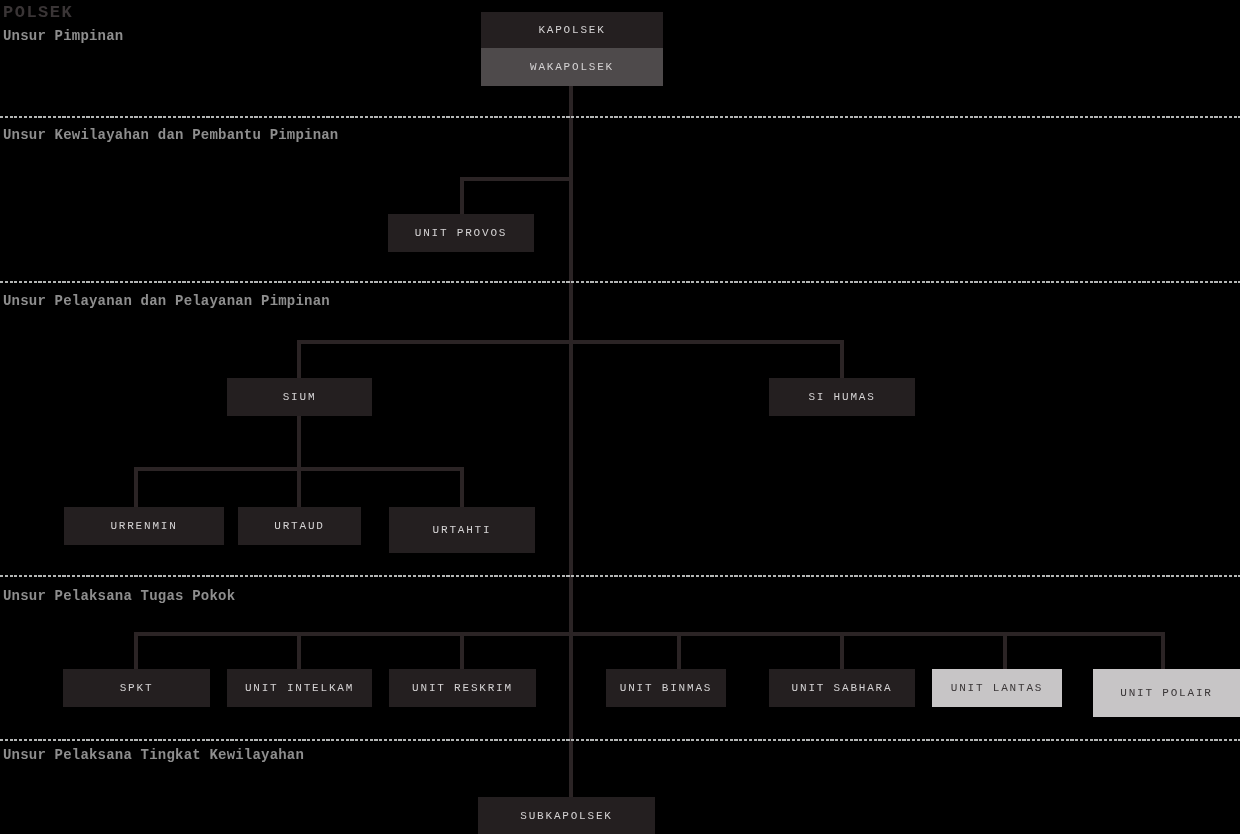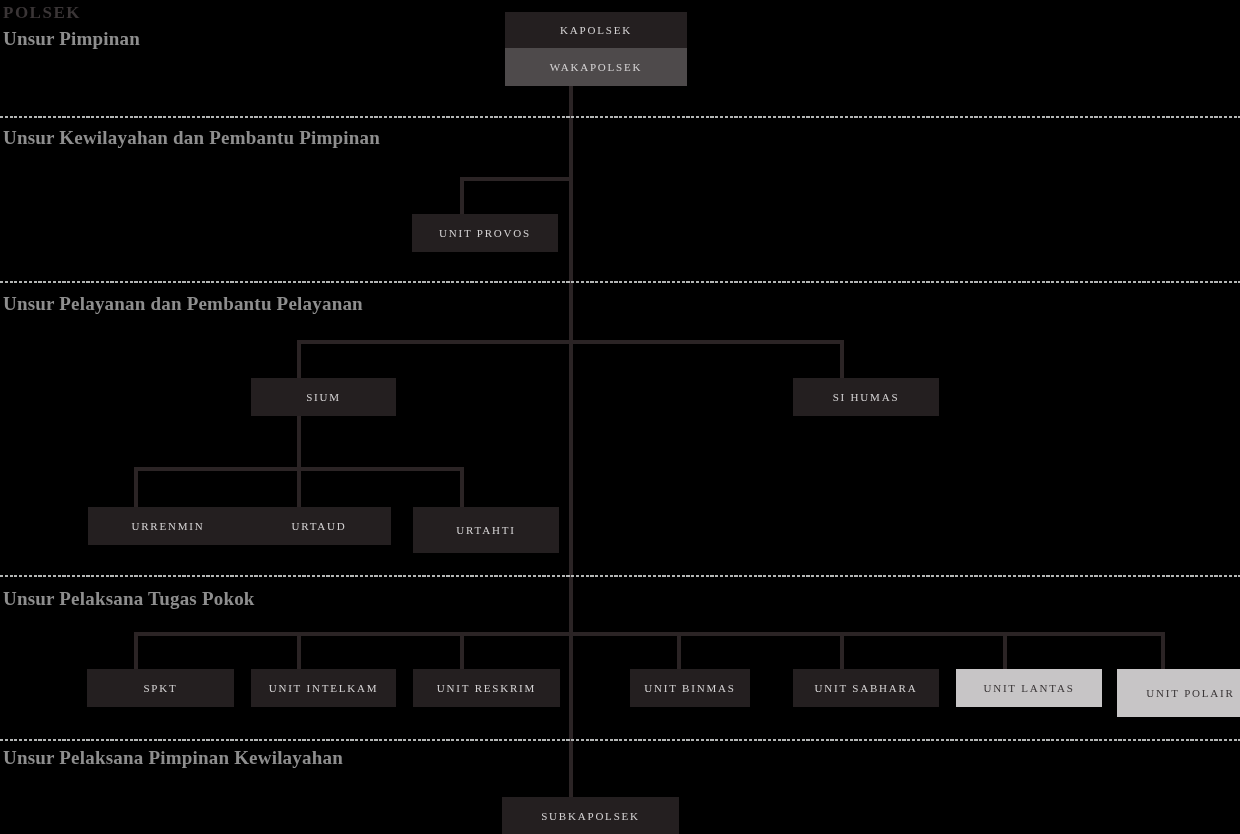--- a/index.html
+++ b/index.html
@@ -1,25 +1,25 @@
 <!DOCTYPE html>
 <html style="--bg: #000000; --box_dark: #241f20; --box_gray: #4e4a4b; --box_light: #c7c5c6; --text_light: #d5d3d4; --text_dark: #3a3637; --heading: #8e8e8e; --title: #3a3536; --line: #2b2425; --divider: #b4b6b5;"><head>
 <meta charset="utf-8">
 <style>
   html,body{margin:0;padding:0;background:#000;}
   .canvas{
     position:relative;width:1240px;height:834px;overflow:hidden;
-    background:var(--bg);font-family:Liberation Serif, serif;border-radius:7px;
+    background:var(--bg);font-family:Liberation Mono, monospace;border-radius:7px;
   }
   .title{
     position:absolute;left:3px;top:3px;font-size:17px;font-weight:800;
     letter-spacing:1.5px;color:var(--title);
   }
   .heading{
-    position:absolute;left:3px;font-size:19px;font-weight:700;
+    position:absolute;left:3px;font-size:14px;font-weight:700;
     letter-spacing:.2px;color:var(--heading);white-space:nowrap;
   }
   .h1{top:28px}.h2{top:127px}.h3{top:293px}.h4{top:588px}.h5{top:747px}
   .divider{
     position:absolute;left:0;width:1240px;height:2.4px;z-index:5;
     background:repeating-linear-gradient(90deg,var(--divider) 0 3.1px,transparent 3.1px 4.8px);
   }
   .dv1{top:116px}.dv2{top:281px}.dv3{top:575px}.dv4{top:739px}
   .line{position:absolute;background:var(--line);z-index:1}
   .l-trunk{left:569px;top:86px;width:4px;height:711px}
@@ -36,53 +36,53 @@
   .l-d1{left:134px;top:632px;width:4px;height:37px}
   .l-d2{left:297px;top:632px;width:4px;height:37px}
   .l-d3{left:460px;top:632px;width:4px;height:37px}
   .l-d4{left:677px;top:632px;width:4px;height:37px}
   .l-d5{left:840px;top:632px;width:4px;height:37px}
   .l-d6{left:1003px;top:632px;width:4px;height:37px}
   .l-d7{left:1161px;top:632px;width:4px;height:37px}
   .node{
     position:absolute;z-index:2;display:flex;align-items:center;justify-content:center;
     font-size:11px;letter-spacing:1.8px;text-transform:uppercase;
-    color:var(--text_light);background:var(--box_dark);white-space:nowrap;margin-left:24px;
+    color:var(--text_light);background:var(--box_dark);white-space:nowrap;
   }
   .node.gray{background:var(--box_gray)}
   .node.light{background:var(--box_light);color:var(--text_dark)}
   .n-kapolsek{left:481px;top:12px;width:182px;height:36px}
   .n-wakapolsek{left:481px;top:48px;width:182px;height:38px}
   .n-provos{left:388px;top:214px;width:146px;height:38px}
   .n-sium{left:227px;top:378px;width:145px;height:38px}
   .n-sihumas{left:769px;top:378px;width:146px;height:38px}
   .n-urrenmin{left:64px;top:507px;width:160px;height:38px}
-  .n-urtaud{left:223px;top:507px;width:144px;height:38px}
+  .n-urtaud{left:238px;top:507px;width:123px;height:38px}
   .n-urtahti{left:389px;top:507px;width:146px;height:46px}
   .n-spkt{left:63px;top:669px;width:147px;height:38px}
   .n-intelkam{left:227px;top:669px;width:145px;height:38px}
   .n-reskrim{left:389px;top:669px;width:147px;height:38px}
   .n-binmas{left:606px;top:669px;width:120px;height:38px}
   .n-sabhara{left:769px;top:669px;width:146px;height:38px}
-  .n-lantas{left:932px;top:669px;width:146px;height:38px}
+  .n-lantas{left:932px;top:669px;width:130px;height:38px}
   .n-polair{left:1093px;top:669px;width:147px;height:48px}
   .n-subkapolsek{left:478px;top:797px;width:177px;height:37px}
 </style>
 </head>
 <body>
 
 <div class="canvas">
 
   <div class="title">POLSEK</div>
 
   <div class="heading h1">Unsur Pimpinan</div>
   <div class="heading h2">Unsur Kewilayahan dan Pembantu Pimpinan</div>
-  <div class="heading h3">Unsur Pelayanan dan Pembantu Pelayanan</div>
+  <div class="heading h3">Unsur Pelayanan dan Pelayanan Pimpinan</div>
   <div class="heading h4">Unsur Pelaksana Tugas Pokok</div>
-  <div class="heading h5">Unsur Pelaksana Pimpinan Kewilayahan</div>
+  <div class="heading h5">Unsur Pelaksana Tingkat Kewilayahan</div>
 
   <div class="divider dv1"></div>
   <div class="divider dv2"></div>
   <div class="divider dv3"></div>
   <div class="divider dv4"></div>
 
   <div class="line l-trunk"></div>
   <div class="line l-provos-h"></div>
   <div class="line l-provos-v"></div>
   <div class="line l-row3-h"></div>

